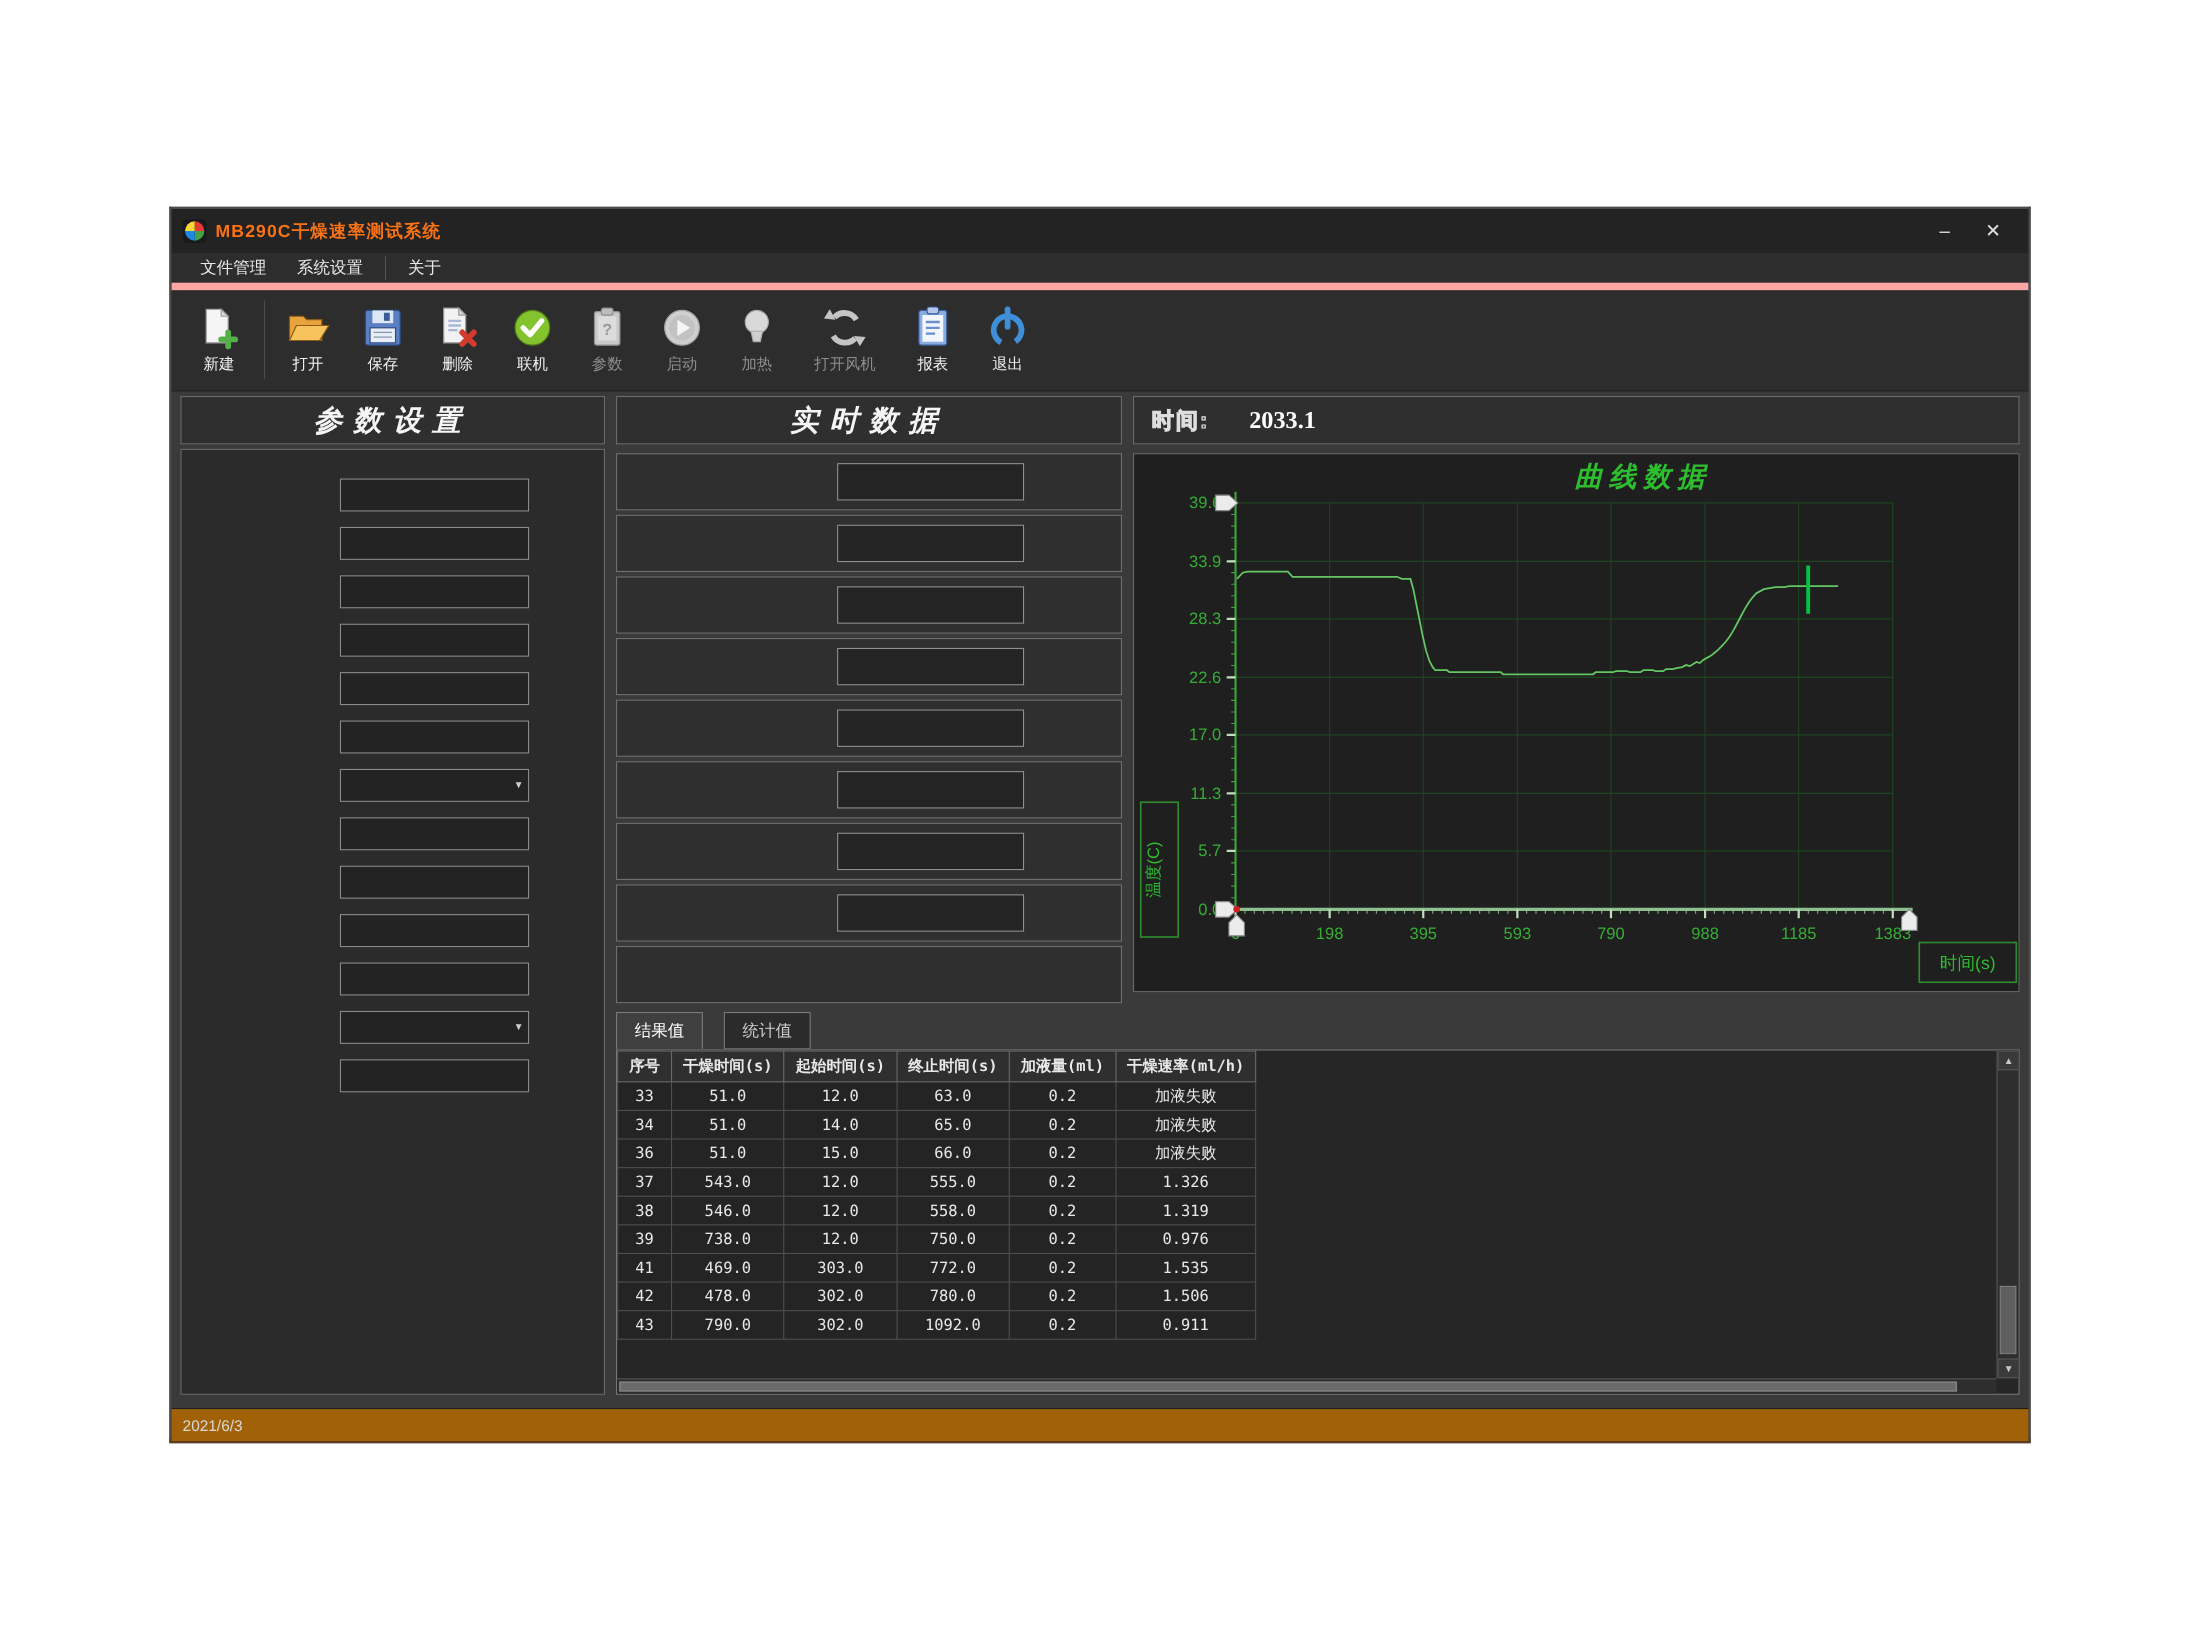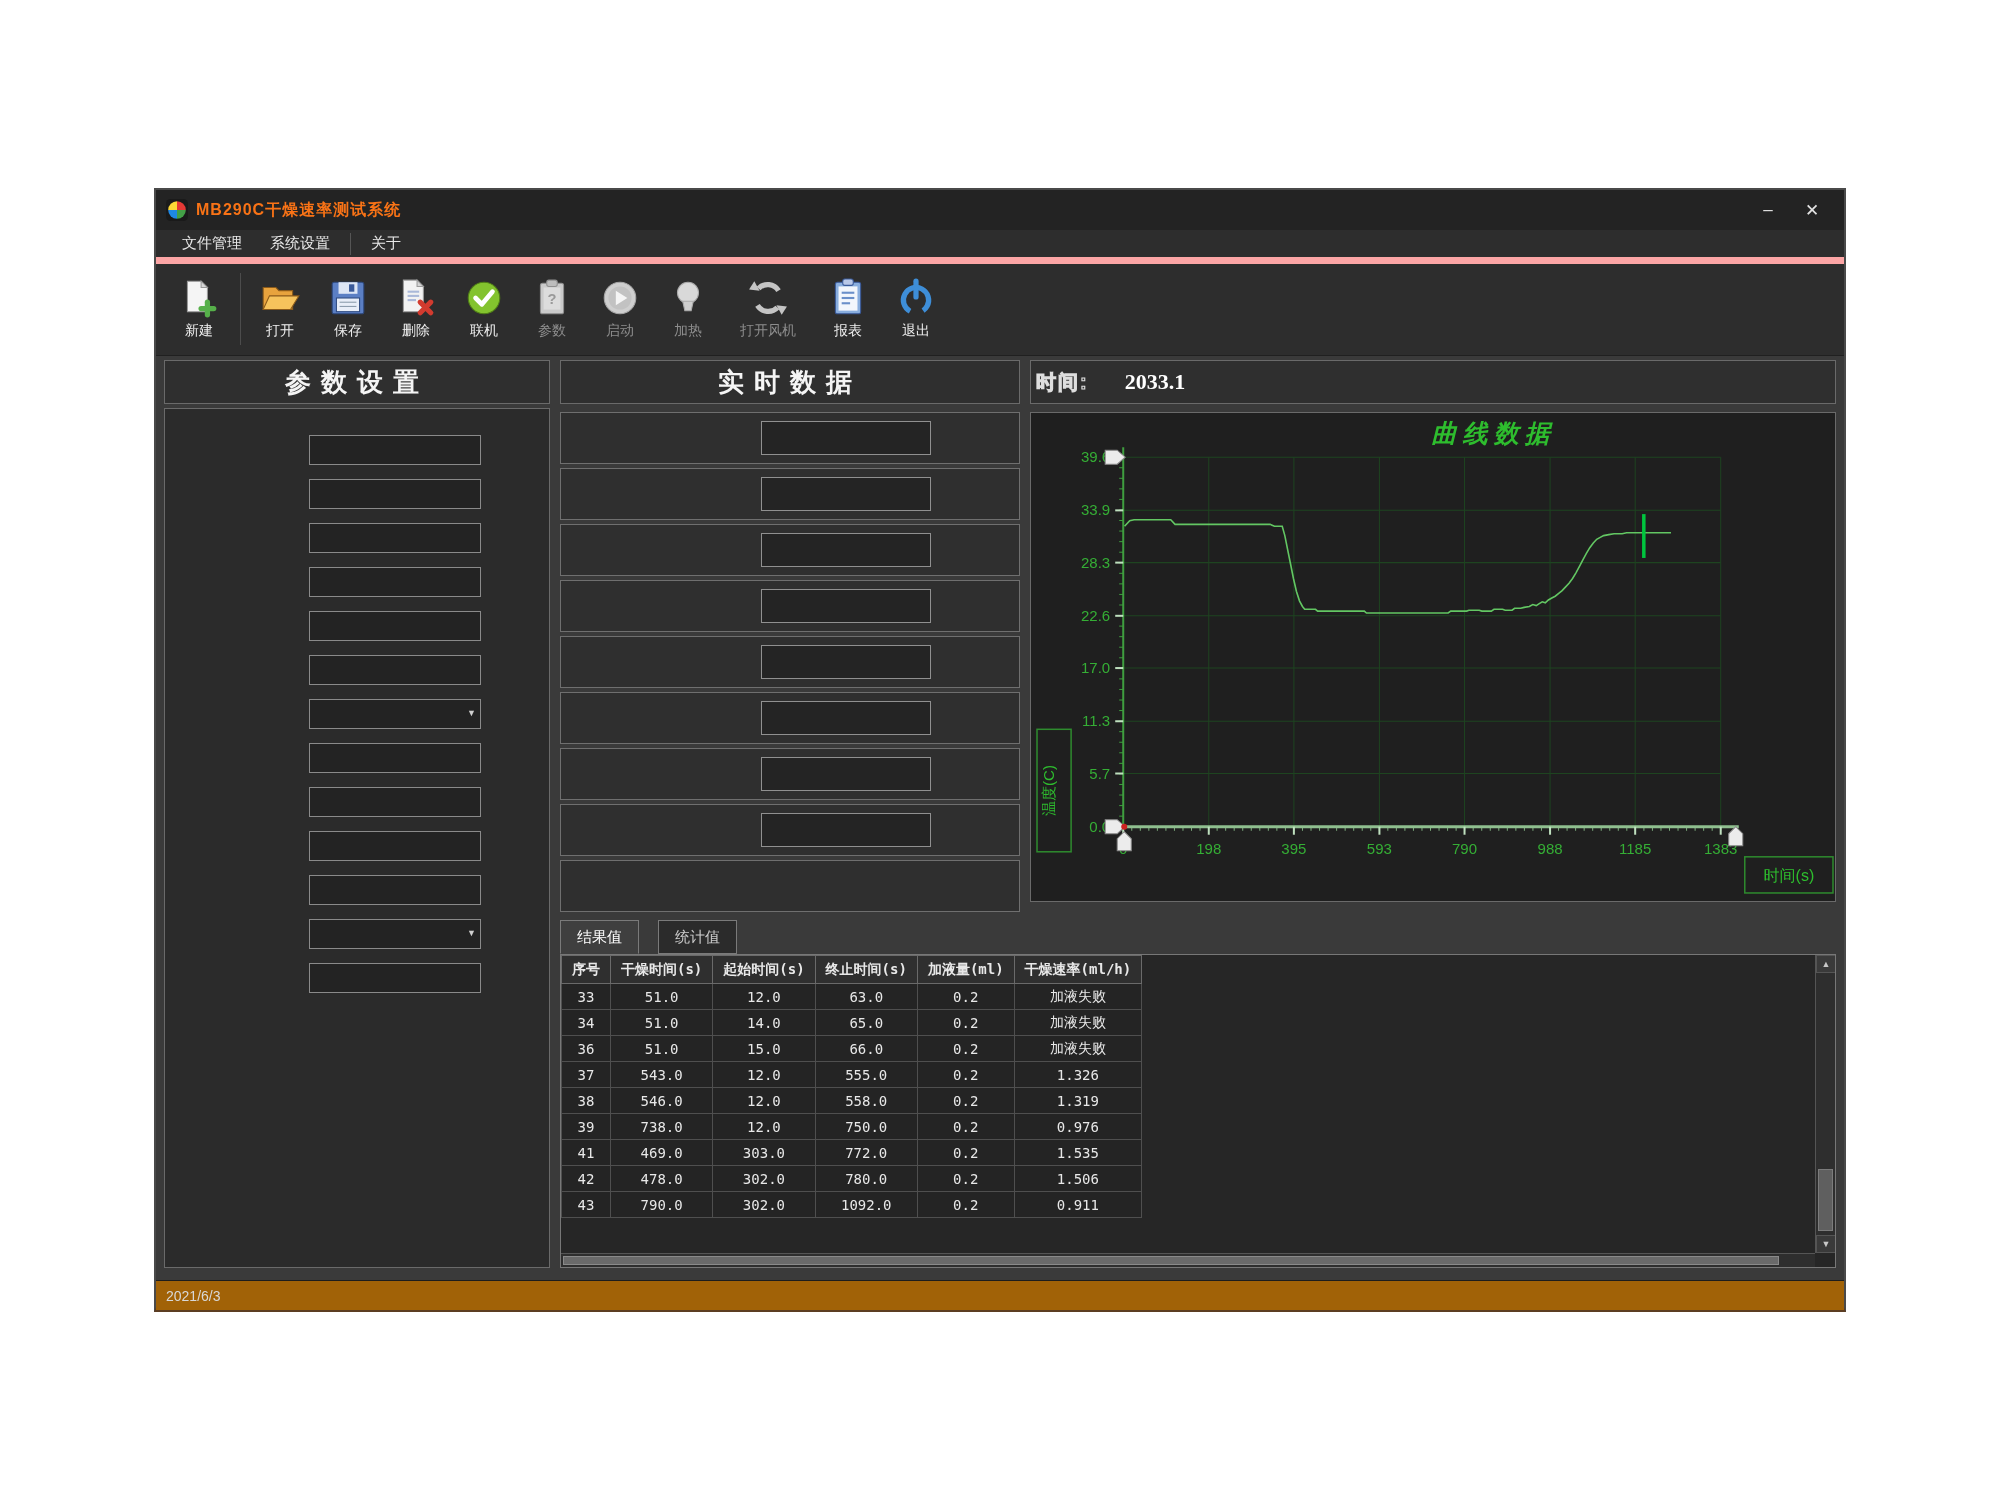--- a/index.html
+++ b/index.html
@@ -25,21 +25,21 @@
   .ticon { width:40px; height:40px; }
   .ticon svg { width:40px; height:40px; }
   .tlabel { margin-top:4px; font-size:14px; color:#f0f0f0; white-space:nowrap; }
   .tbtn.disabled .tlabel { color:#8d8d8d; }
   .tsep { width:1px; height:72px; background:#1d1d1d; border-right:1px solid #4c4c4c; margin:0 8px 0 4px; }
   
   .main { position:relative; height:924px; background:#3a3a3a; }
   .panel-head { position:absolute; height:44px; border:1px solid #6a6a6a; background:#2f2f2f;
                 display:flex; align-items:center; justify-content:center; }
   .panel-title { color:#f5f5f5; font-size:26px; letter-spacing:10px;
-                 font-family:"Liberation Serif","DejaVu Serif",serif; font-weight:bold; }
+                 font-family:"Liberation Serif","DejaVu Serif",serif; font-style:italic; font-weight:bold; }
   
   .lp-head { left:8px; top:4px; width:386px; }
   .lp-body { position:absolute; left:8px; top:52px; width:386px; height:860px;
              border:1px solid #6a6a6a; background:#2b2b2b; padding:26px 0 0 12px; }
   .prow { display:flex; align-items:center; height:30px; margin-bottom:14px; }
   .plabel { width:132px; color:#f2f2f2; font-size:18px;
             font-family:"Liberation Serif","DejaVu Serif",serif; font-style:italic; }
   .pinput { width:172px; height:30px; background:#232323; border:1px solid #8a8a8a;
             display:flex; align-items:center; padding:0 4px 0 8px; position:relative; }
   .pvalue { color:#ffffff; font-size:15px; font-weight:bold; white-space:nowrap; }
@@ -57,21 +57,21 @@
     .hollow { color:#353535; -webkit-text-stroke:1.1px #dedede; }
   }
   .rtinput { width:170px; height:34px; background:#242424; border:1px solid #909090;
              display:flex; align-items:center; padding-left:8px; }
   .rtvalue { color:#f5f5f5; font-size:21px; font-family:"Liberation Serif","DejaVu Serif",serif; }
   .rtunit { margin-left:14px; color:#e0e0e0; font-size:15px; }
   .statusrow { height:52px; }
   .statusval { font-size:21px; letter-spacing:5px; font-weight:bold;
                font-family:"Liberation Serif","DejaVu Serif",serif; font-style:italic; }
   
-  .th-head { left:874px; top:4px; width:806px; justify-content:flex-start; padding-left:5px; }
+  .th-head { left:874px; top:4px; width:806px; justify-content:flex-start; padding-left:16px; }
   .th-label { font-size:20px; font-weight:bold; letter-spacing:2px; }
   .th-value { color:#ffffff; font-size:22px; font-weight:bold; margin-left:36px;
               font-family:"Liberation Serif","DejaVu Serif",serif; }
   .chart-panel { position:absolute; left:874px; top:56px; width:806px; height:490px;
                  border:1px solid #6a6a6a; background:#1f1f1f; }
   .chart-panel svg { width:100%; height:100%; display:block; }
   
   .tabsbar { position:absolute; left:404px; top:562px; height:36px; display:flex; align-items:flex-end; }
   .tab { font-size:15px; padding:7px 16px 6px 16px; border:1px solid #7a7a7a; margin-right:19px; color:#cccccc; background:#2b2b2b; }
   .tab.active { background:#3f3f3f; color:#ffffff; border-bottom-color:#3f3f3f; }

